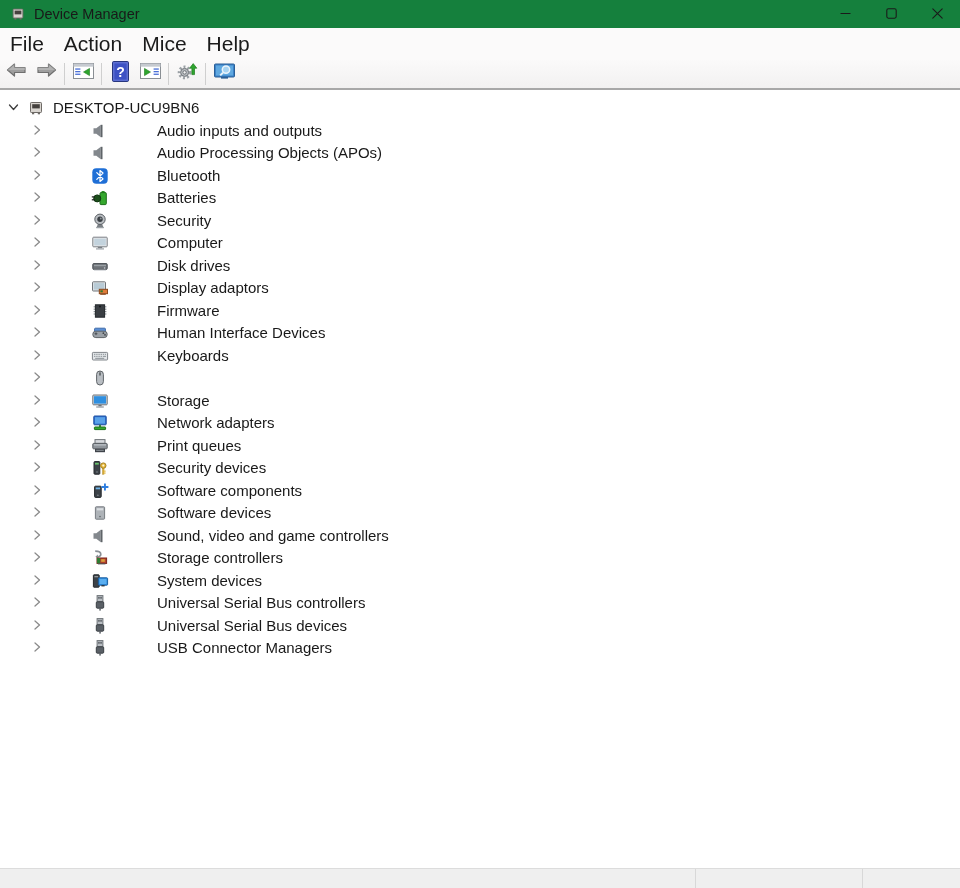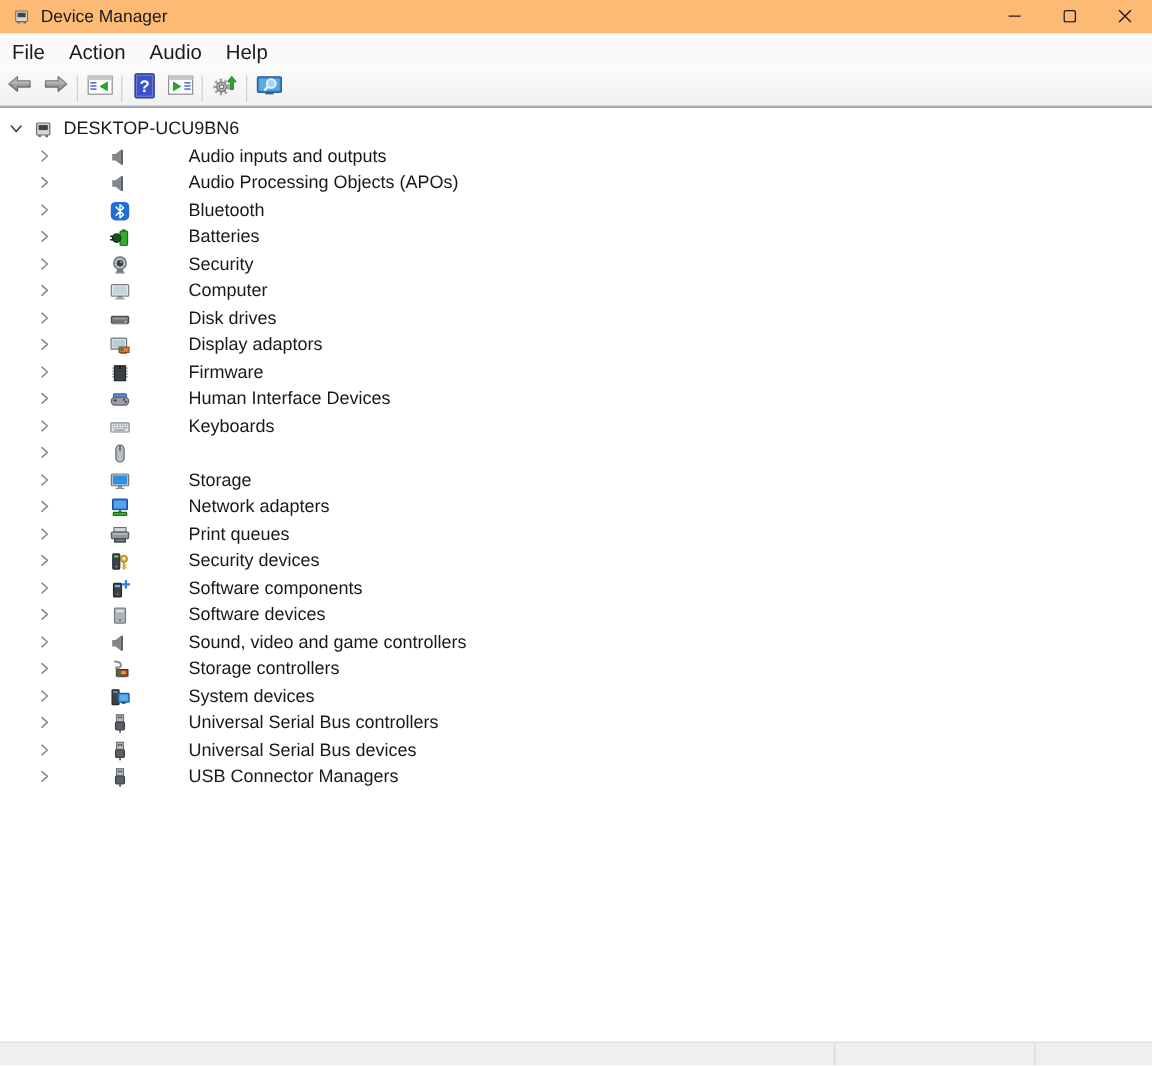--- a/index.html
+++ b/index.html
@@ -4,30 +4,30 @@
 <style>
   * { margin:0; padding:0; box-sizing:border-box; }
   html,body { width:960px; height:888px; }
   body {
     font-family:"Liberation Sans","DejaVu Sans",sans-serif;
     background:#fff; color:#1b1b1b; overflow:hidden;
   }
   .window { width:960px; height:888px; display:flex; flex-direction:column; background:#fff; }
 
   
-  .titlebar { height:28px; background:#fdba74; display:flex; align-items:center; padding-left:10px; flex:0 0 auto; }
+  .titlebar { height:28px; background:#15803d; display:flex; align-items:center; padding-left:10px; flex:0 0 auto; }
   .app-icon { width:16px; height:16px; margin-right:8px; display:inline-flex; }
   .app-icon svg { width:16px; height:16px; }
   .title-text { font-size:14.5px; color:#191919; }
   .win-controls { margin-left:auto; display:flex; height:100%; }
   .win-btn { width:46px; height:28px; border:none; background:transparent; display:flex; align-items:center; justify-content:center; cursor:default; }
   .win-btn svg { width:11px; height:11px; }
 
   
-  .menubar { height:31px; background:#fbfafa; display:flex; align-items:center; font-size:17px; flex:0 0 auto; }
+  .menubar { height:31px; background:#fbfafa; display:flex; align-items:center; font-size:21px; flex:0 0 auto; }
   .menu-item { padding:4px 10px; color:#1b1b1b; }
 
   
   .toolbar { height:31px; background:linear-gradient(#fbfafa,#f2f1f1); border-bottom:2px solid #a8a8a8;
              display:flex; align-items:center; padding-left:1px; flex:0 0 auto; }
   .tb-btn { width:30px; height:27px; display:flex; align-items:center; justify-content:center; }
   .tb-btn svg { width:23px; height:23px; }
   .tb-sep { width:1px; height:22px; background:#cfcfcf; margin:0 3px; }
 
   
@@ -77,21 +77,21 @@
           <span class=""><svg viewBox="0 0 11 11">
               <path d="M0.8 0.8 L10.2 10.2 M10.2 0.8 L0.8 10.2" stroke="#1a1a1a" stroke-width="1.1" stroke-linecap="round"></path>
             </svg></span>
         </button>
       </div>
   </header>
 
   <nav class="menubar" id="menubar">
       <span class="menu-item">File</span>
       <span class="menu-item">Action</span>
-      <span class="menu-item">Audio</span>
+      <span class="menu-item">Mice</span>
       <span class="menu-item">Help</span>
     </nav>
 
   <div class="toolbar" id="toolbar">
       <div class="tb-btn">
         <span class=""><svg viewBox="0 0 23 23">
             <path d="M9.5 4 L2.5 10 9.5 16 V12.5 H20 V7.5 H9.5z" fill="#9e9e9e" stroke="#6f6f6f" stroke-width="1.2" stroke-linejoin="round"></path>
             <path d="M9.5 4 L2.5 10 9.5 10 H20 V7.5 H9.5z" fill="#c2c2c2" opacity="0.55"></path>
           </svg></span>
       </div>

